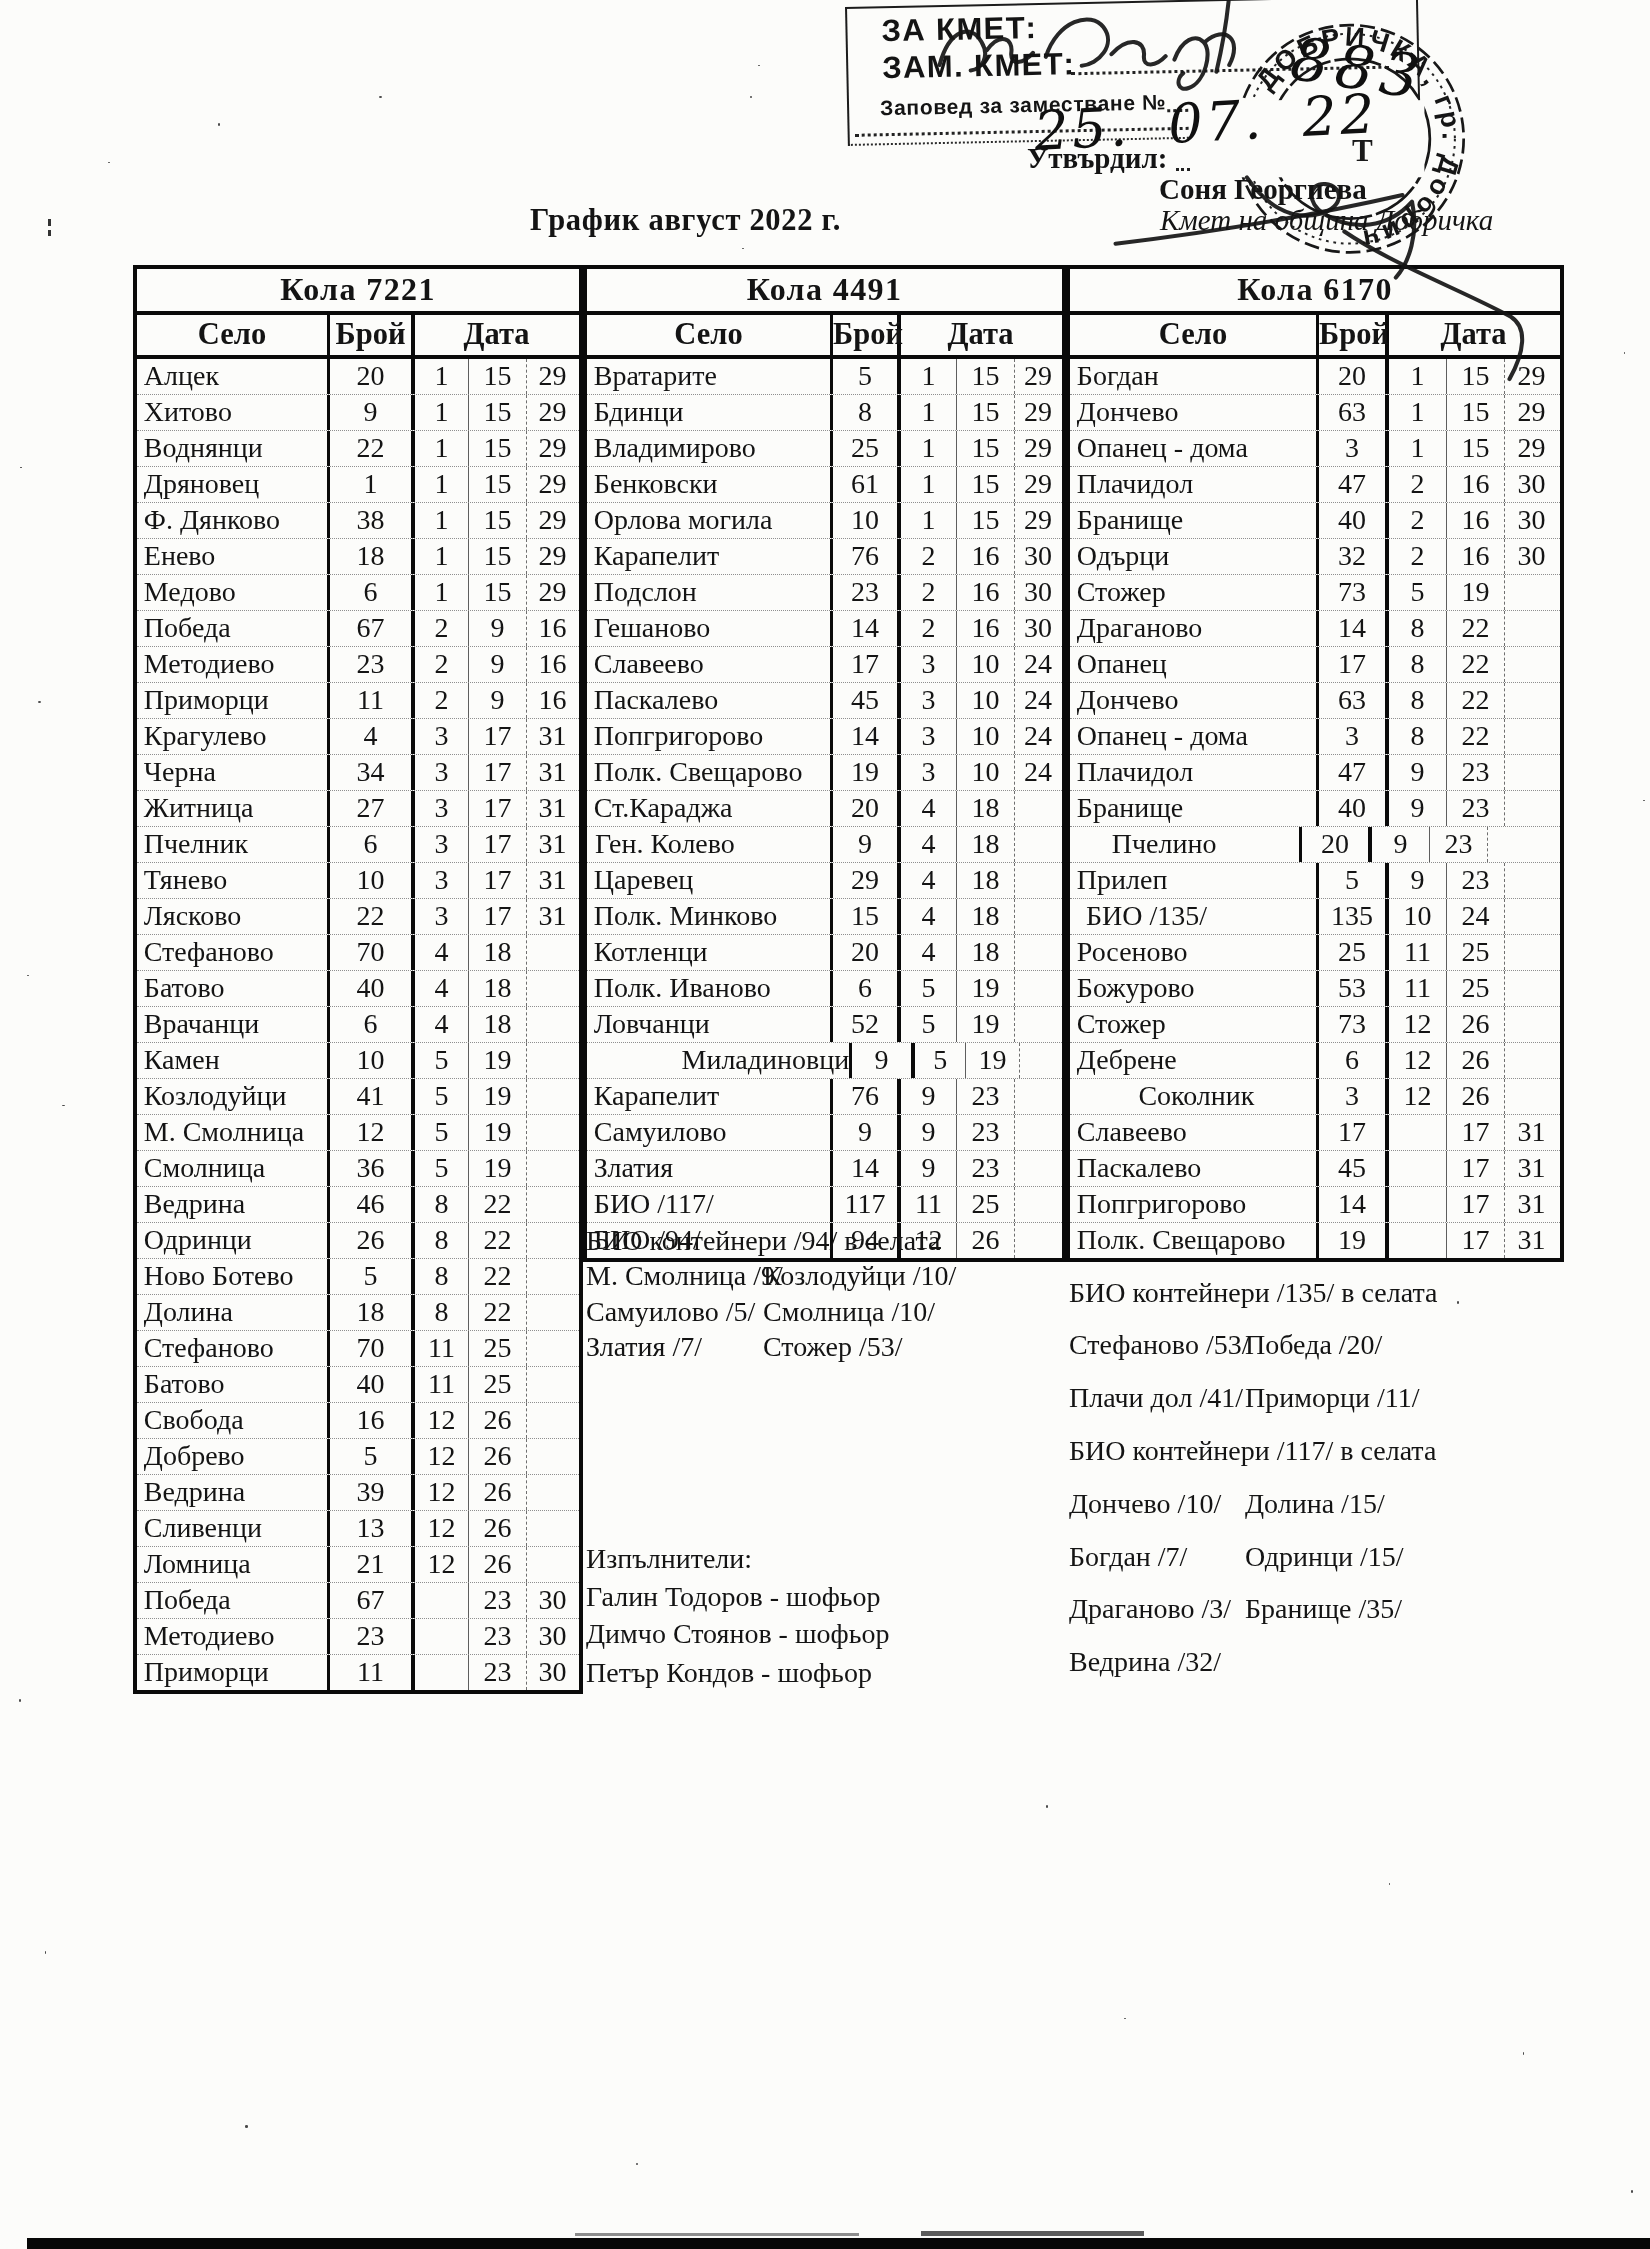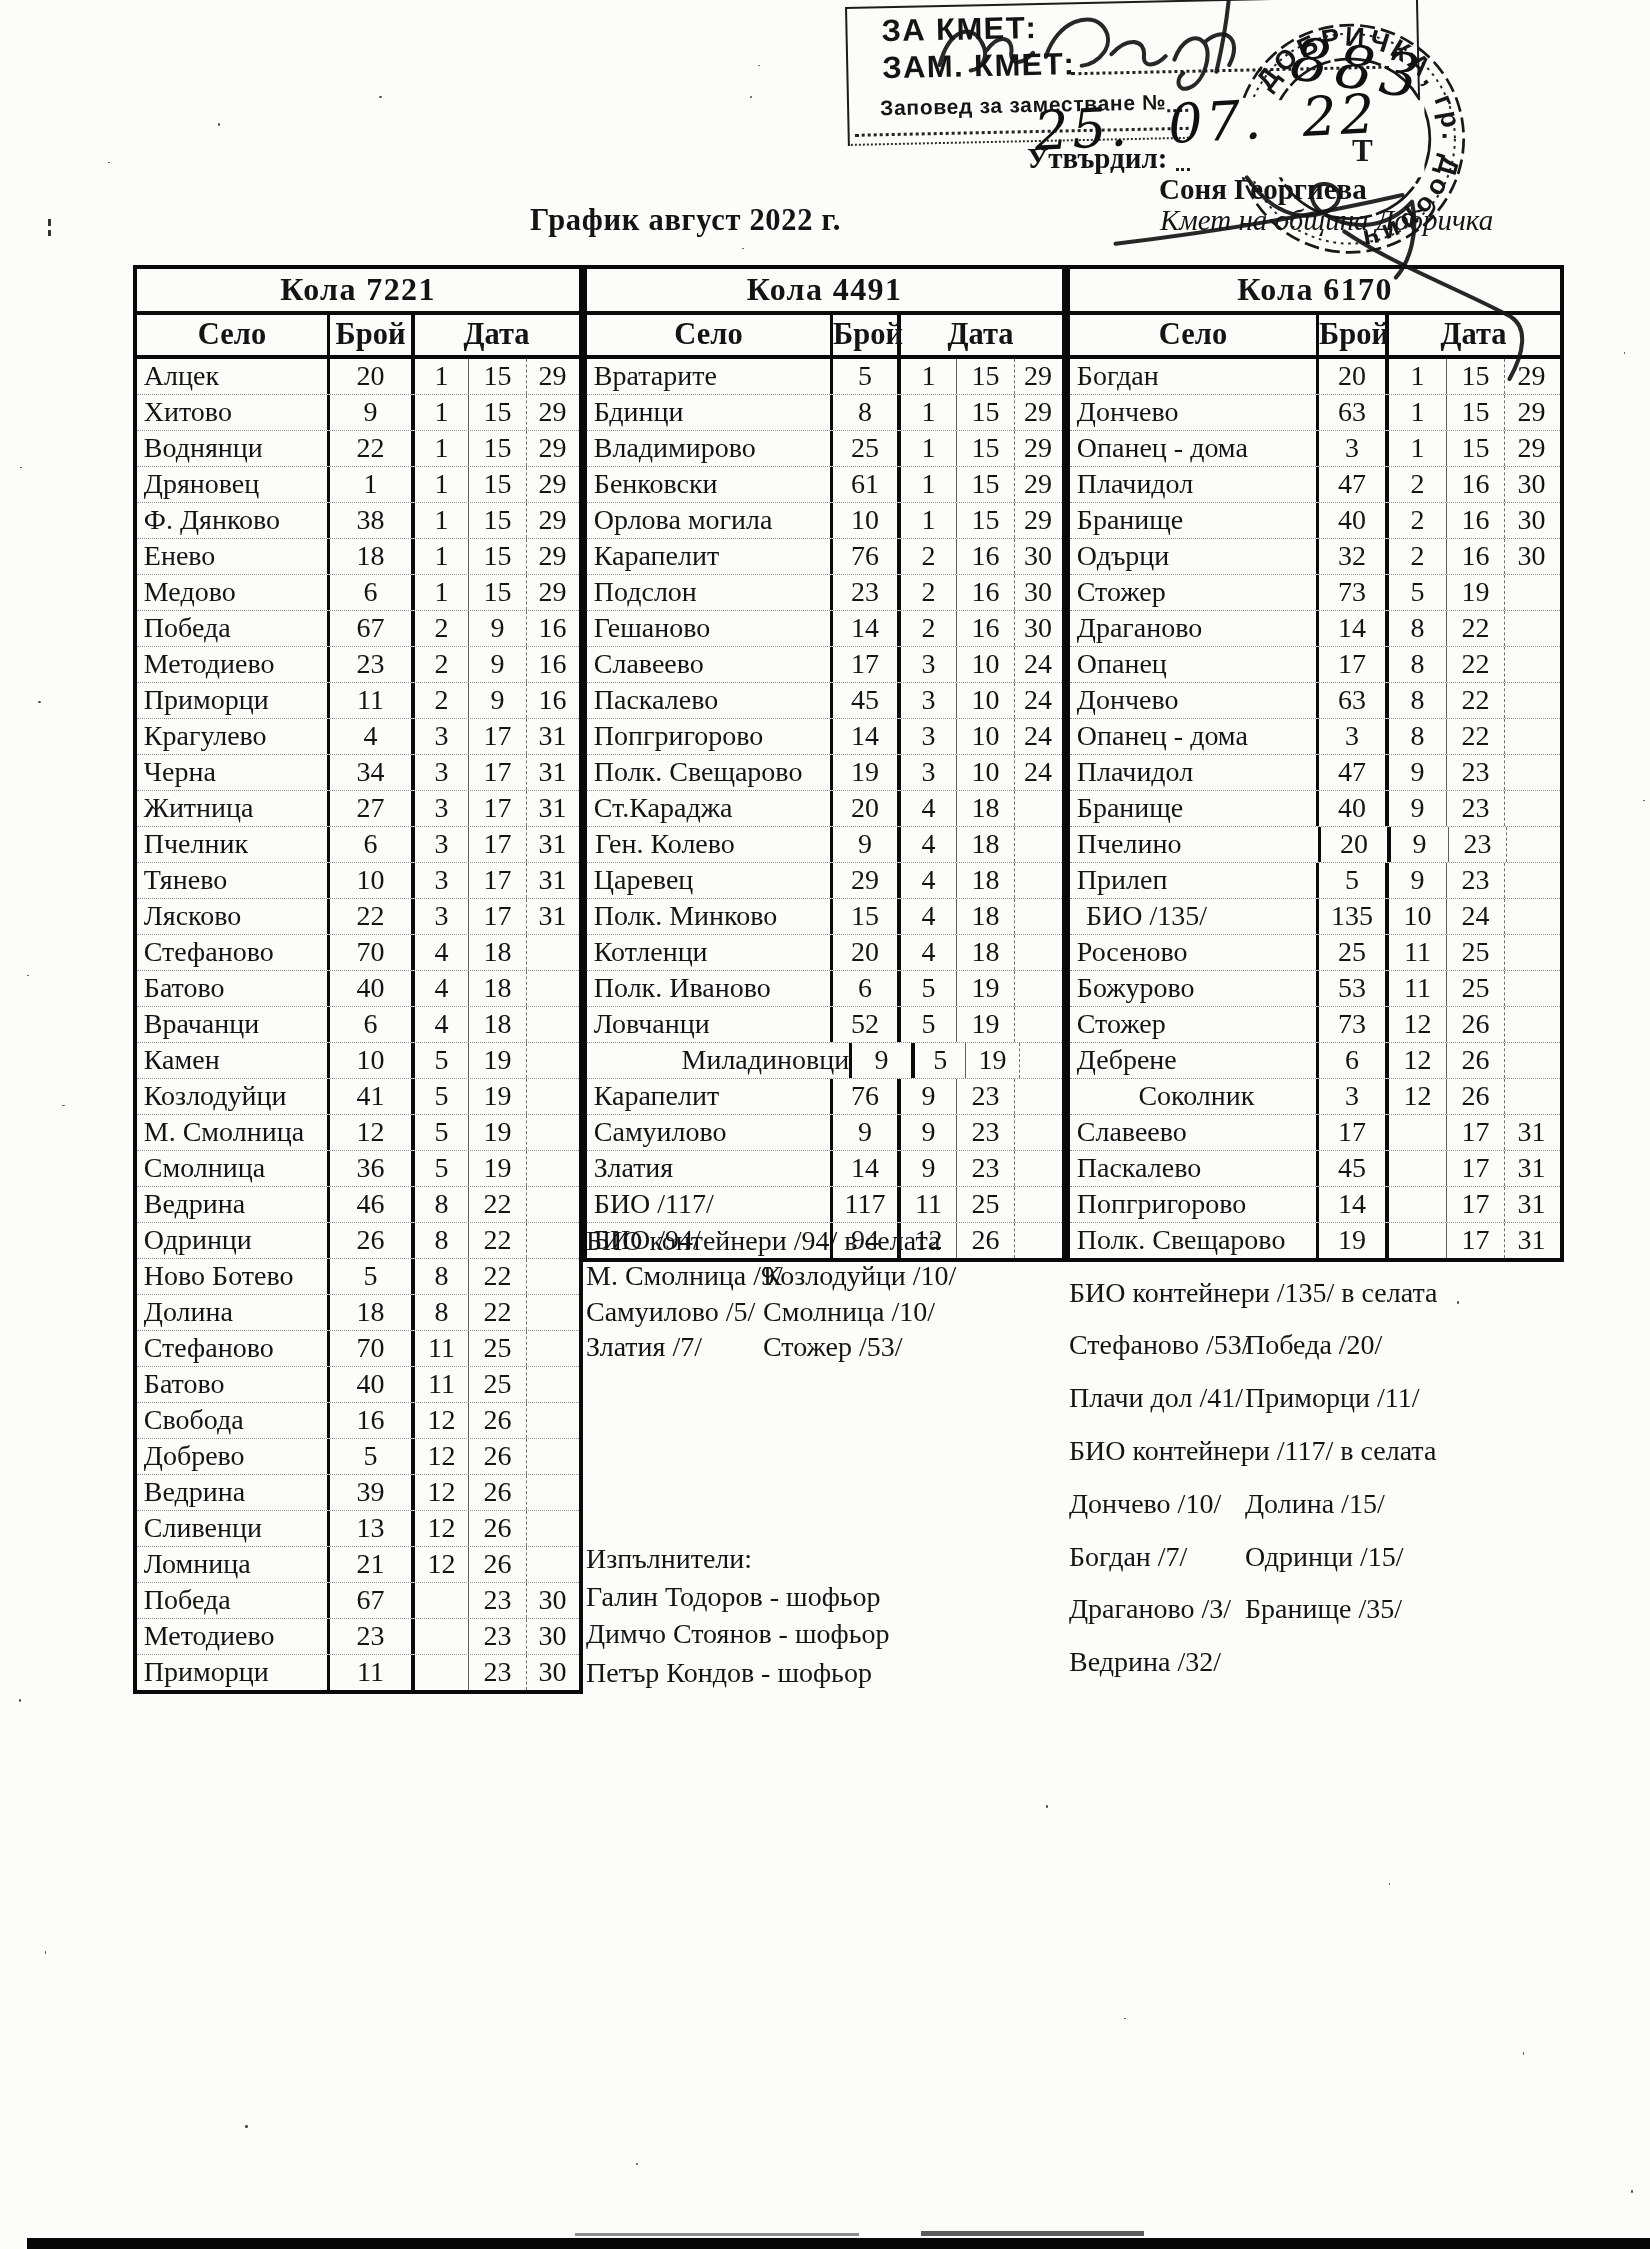--- a/index.html
+++ b/index.html
@@ -643,21 +643,21 @@
           <div class="td td-d3" style="width: 53px;"></div>
         </div>
         <div class="trow">
           <div class="td td-village" style="width: 249px;">Бранище</div>
           <div class="td td-count" style="width: 70px;">40</div>
           <div class="td td-d1" style="width: 58px;">9</div>
           <div class="td td-d2" style="width: 58px;">23</div>
           <div class="td td-d3" style="width: 53px;"></div>
         </div>
         <div class="trow">
-          <div class="td td-village" style="width: 251px;">Пчелино</div>
+          <div class="td td-village" style="width: 197px; margin-left: 35px;">Пчелино</div>
           <div class="td td-count" style="width: 70px;">20</div>
           <div class="td td-d1" style="width: 58px;">9</div>
           <div class="td td-d2" style="width: 58px;">23</div>
           <div class="td td-d3" style="width: 53px;"></div>
         </div>
         <div class="trow">
           <div class="td td-village" style="width: 249px;">Прилеп</div>
           <div class="td td-count" style="width: 70px;">5</div>
           <div class="td td-d1" style="width: 58px;">9</div>
           <div class="td td-d2" style="width: 58px;">23</div>

